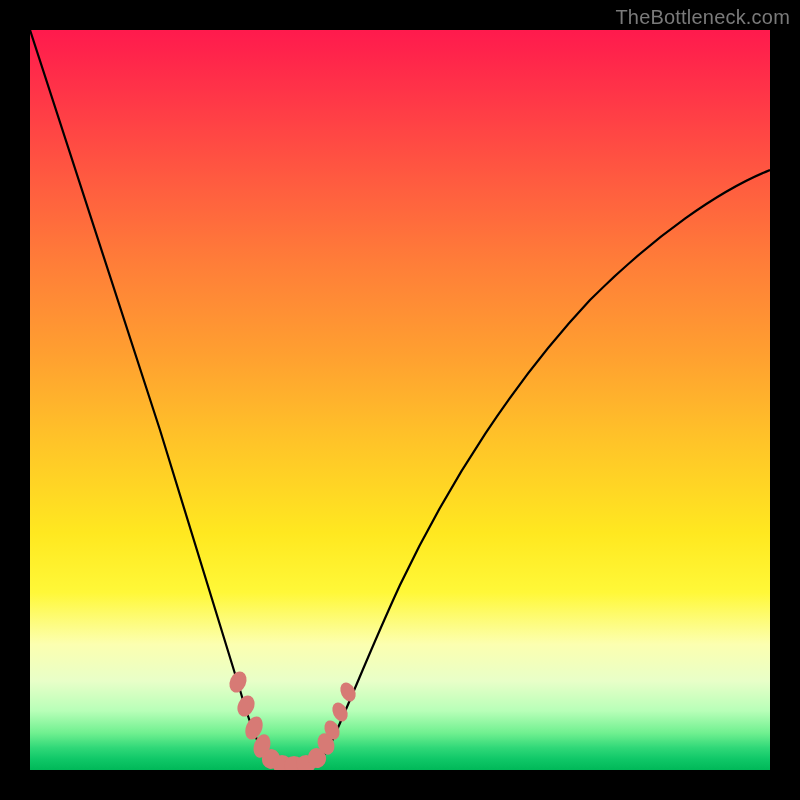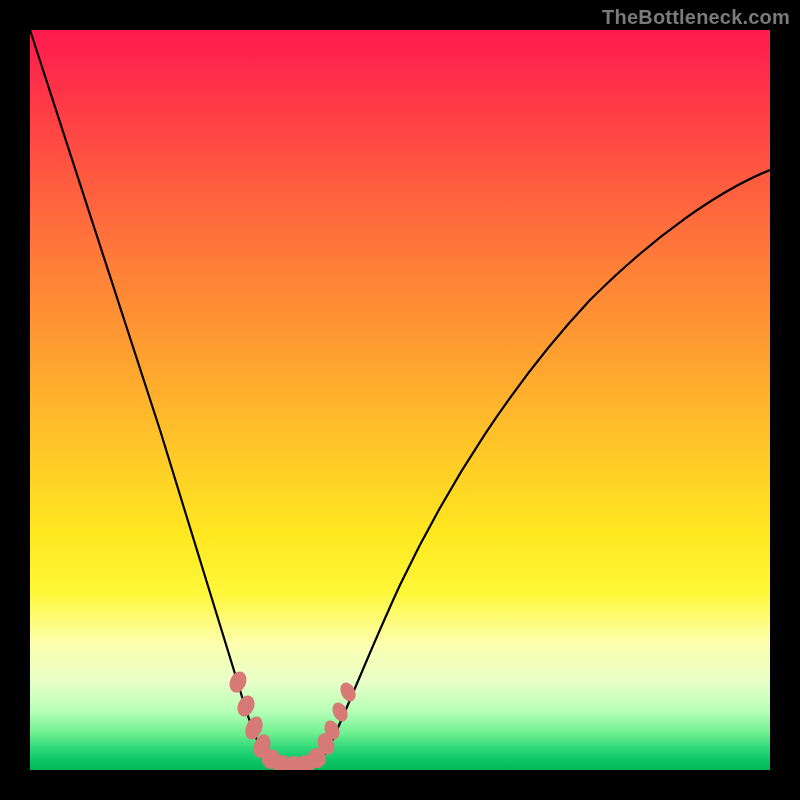--- a/index.html
+++ b/index.html
@@ -41,21 +41,21 @@
       #10c868 98.5%,
       #00b858 100%
     );
   }
   .watermark {
     position: absolute;
     top: 6px;
     right: 10px;
     font-family: Arial, Helvetica, sans-serif;
     font-size: 20px;
-    font-weight: 700;
+    font-weight: 400;
     color: #7a7a7a;
     letter-spacing: 0.2px;
     margin-left: 24px;
   }
   svg.curve {
     position: absolute;
     top: 0;
     left: 0;
     width: 740px;
     height: 740px;

